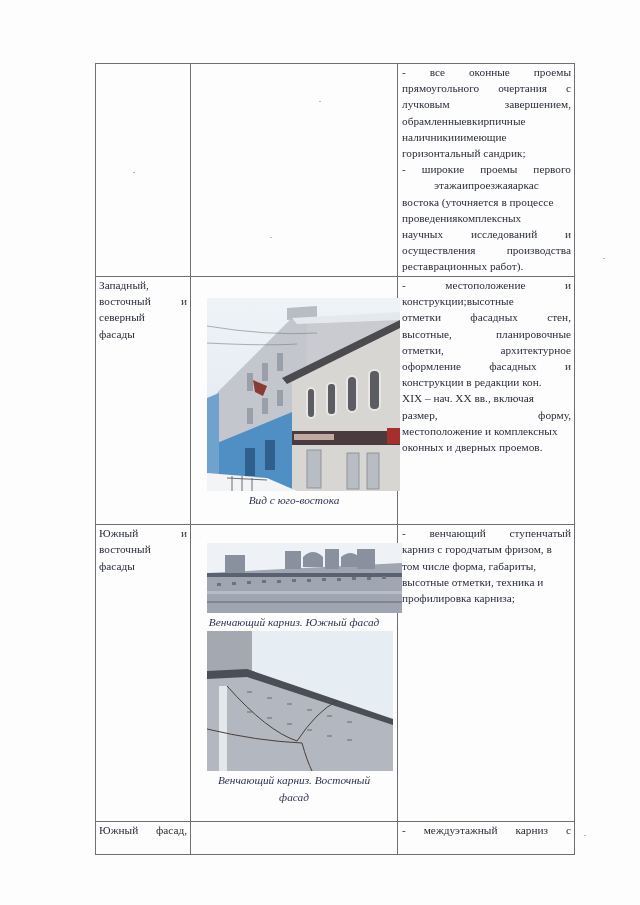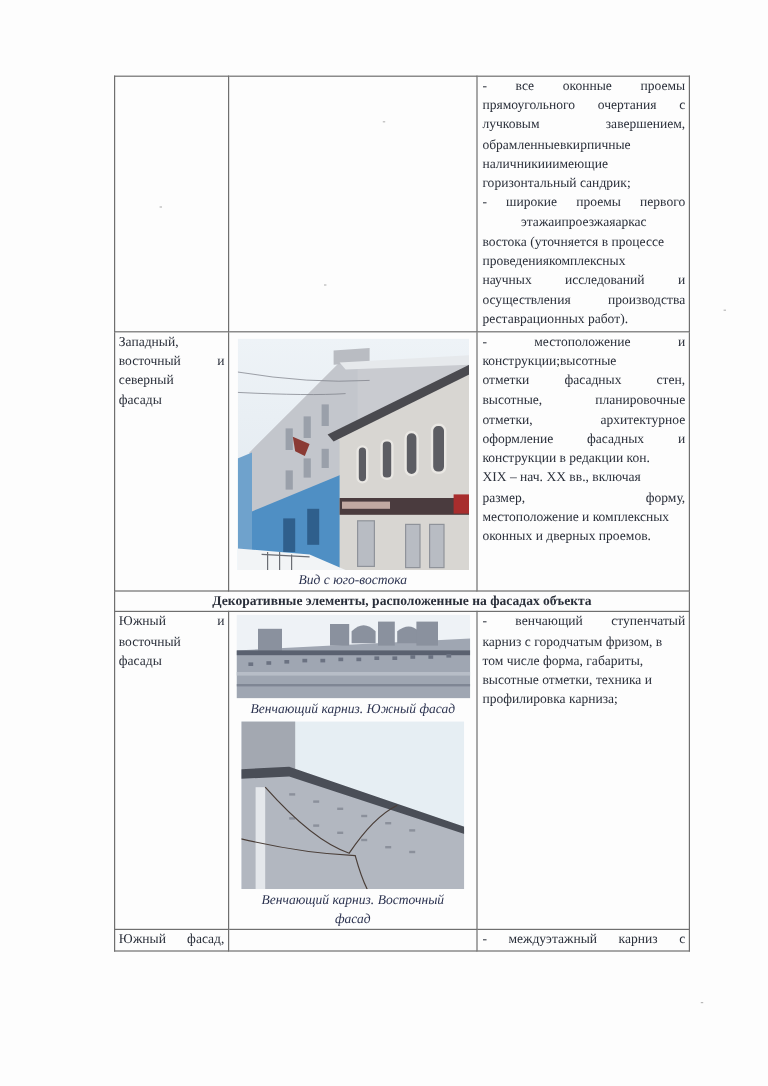--- a/index.html
+++ b/index.html
@@ -1,19 +1,19 @@
 <!DOCTYPE html>
 <html><head>
 <meta charset="utf-8">
 <style>
   html, body { margin: 0; padding: 0; background: #ffffff; }
   body { width: 640px; height: 905px; position: relative; overflow: hidden; font-family: "Liberation Serif", "DejaVu Serif", serif; color: #2a2f3a; }
   .page { position: absolute; left: 0; top: 0; width: 640px; height: 905px; background: #fdfdfd; }
   table.doc { position: absolute; left: 95px; top: 63px; width: 479px; border-collapse: collapse; table-layout: fixed; }
-  table.doc td { border: 1px solid #6f6f6f; vertical-align: top; padding: 0; font-size: 11.3px; line-height: 16.2px; }
+  table.doc td { border: 1px solid #6f6f6f; vertical-align: top; padding: 16px; font-size: 11.3px; line-height: 16.2px; }
   col.c1 { width: 95px; }
   col.c2 { width: 207px; }
   col.c3 { width: 177px; }
   .c1cell { padding: 0 3px 0 3px !important; }
   .c3cell { padding: 0 3px 0 4px !important; text-align: justify; }
   .section { text-align: center; font-weight: bold; padding: 0 !important; font-size: 11.6px; }
   .photo { display: block; margin: 0 auto; position: relative; overflow: hidden; }
   .caption { font-style: italic; text-align: center; color: #2c3350; display: block; }
   .dot { position: absolute; width: 2px; height: 1px; background: #b8b8b8; }
 </style>
@@ -229,23 +229,20 @@
               <div style="display: flex; white-space: nowrap;">
                 <span>местоположение и комплексных</span>
               </div>
               <div style="display: flex; white-space: nowrap;">
                 <span>оконных и дверных проемов.</span>
               </div>
             </div>
       </td>
     </tr>
 
-    <tr style="height:17px;">
-      <td colspan="3" class="section">Декоративные элементы, расположенные на фасадах объекта</td>
-    </tr>
 
     <tr style="height:265px;">
       <td class="c1cell">
         <div>
               <div style="display: flex; white-space: nowrap; justify-content: space-between;">
                 <span>Южный</span>
                 <span>и</span>
               </div>
               <div style="display: flex; white-space: nowrap;">
                 <span>восточный</span>

